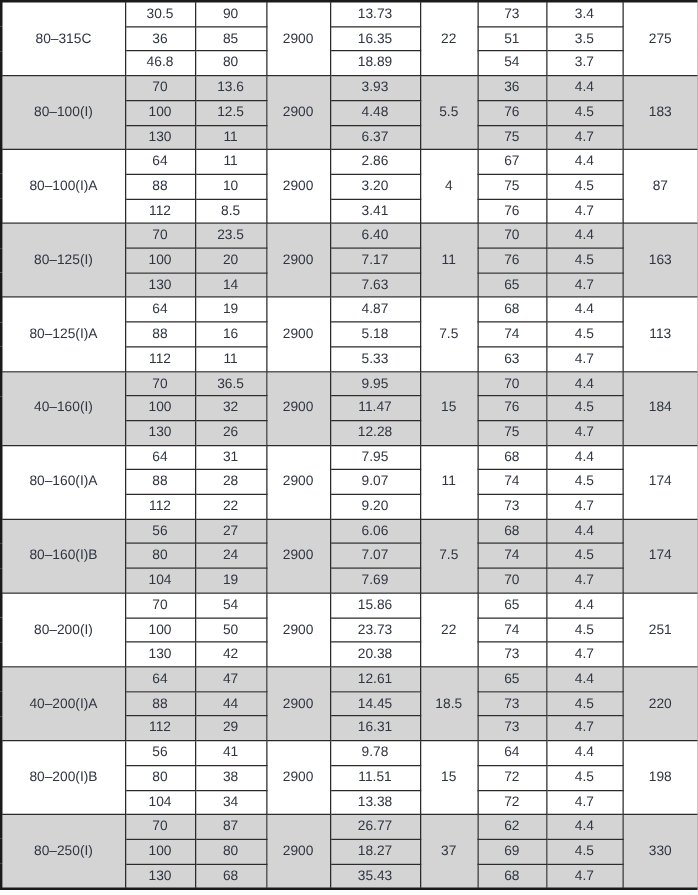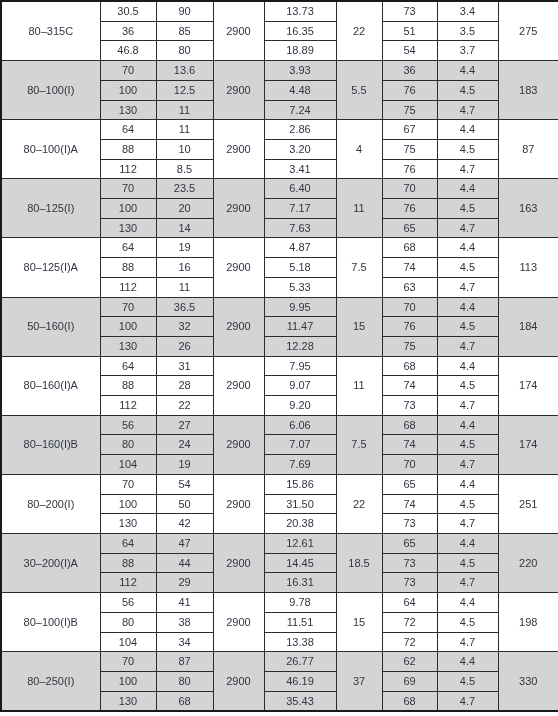--- a/index.html
+++ b/index.html
@@ -102,21 +102,21 @@
       <tr class="shaded">
         <td>100</td>
         <td>12.5</td>
         <td>4.48</td>
         <td>76</td>
         <td>4.5</td>
       </tr>
       <tr class="shaded">
         <td>130</td>
         <td>11</td>
-        <td>7.24</td>
+        <td>6.37</td>
         <td>75</td>
         <td>4.7</td>
       </tr>
       <tr class="plain">
         <td class="model-cell" rowspan="3">80–100(I)A</td>
         <td>64</td>
         <td>11</td>
         <td rowspan="3">2900</td>
         <td>2.86</td>
         <td rowspan="3">4</td>
@@ -182,21 +182,21 @@
         <td>4.5</td>
       </tr>
       <tr class="plain">
         <td>112</td>
         <td>11</td>
         <td>5.33</td>
         <td>63</td>
         <td>4.7</td>
       </tr>
       <tr class="shaded">
-        <td class="model-cell" rowspan="3">50–160(I)</td>
+        <td class="model-cell" rowspan="3">40–160(I)</td>
         <td>70</td>
         <td>36.5</td>
         <td rowspan="3">2900</td>
         <td>9.95</td>
         <td rowspan="3">15</td>
         <td>70</td>
         <td>4.4</td>
         <td rowspan="3">184</td>
       </tr>
       <tr class="shaded">
@@ -270,33 +270,33 @@
         <td rowspan="3">2900</td>
         <td>15.86</td>
         <td rowspan="3">22</td>
         <td>65</td>
         <td>4.4</td>
         <td rowspan="3">251</td>
       </tr>
       <tr class="plain">
         <td>100</td>
         <td>50</td>
-        <td>31.50</td>
+        <td>23.73</td>
         <td>74</td>
         <td>4.5</td>
       </tr>
       <tr class="plain">
         <td>130</td>
         <td>42</td>
         <td>20.38</td>
         <td>73</td>
         <td>4.7</td>
       </tr>
       <tr class="shaded">
-        <td class="model-cell" rowspan="3">30–200(I)A</td>
+        <td class="model-cell" rowspan="3">40–200(I)A</td>
         <td>64</td>
         <td>47</td>
         <td rowspan="3">2900</td>
         <td>12.61</td>
         <td rowspan="3">18.5</td>
         <td>65</td>
         <td>4.4</td>
         <td rowspan="3">220</td>
       </tr>
       <tr class="shaded">
@@ -307,21 +307,21 @@
         <td>4.5</td>
       </tr>
       <tr class="shaded">
         <td>112</td>
         <td>29</td>
         <td>16.31</td>
         <td>73</td>
         <td>4.7</td>
       </tr>
       <tr class="plain">
-        <td class="model-cell" rowspan="3">80–100(I)B</td>
+        <td class="model-cell" rowspan="3">80–200(I)B</td>
         <td>56</td>
         <td>41</td>
         <td rowspan="3">2900</td>
         <td>9.78</td>
         <td rowspan="3">15</td>
         <td>64</td>
         <td>4.4</td>
         <td rowspan="3">198</td>
       </tr>
       <tr class="plain">
@@ -345,21 +345,21 @@
         <td rowspan="3">2900</td>
         <td>26.77</td>
         <td rowspan="3">37</td>
         <td>62</td>
         <td>4.4</td>
         <td rowspan="3">330</td>
       </tr>
       <tr class="shaded">
         <td>100</td>
         <td>80</td>
-        <td>46.19</td>
+        <td>18.27</td>
         <td>69</td>
         <td>4.5</td>
       </tr>
       <tr class="shaded">
         <td>130</td>
         <td>68</td>
         <td>35.43</td>
         <td>68</td>
         <td>4.7</td>
       </tr>

